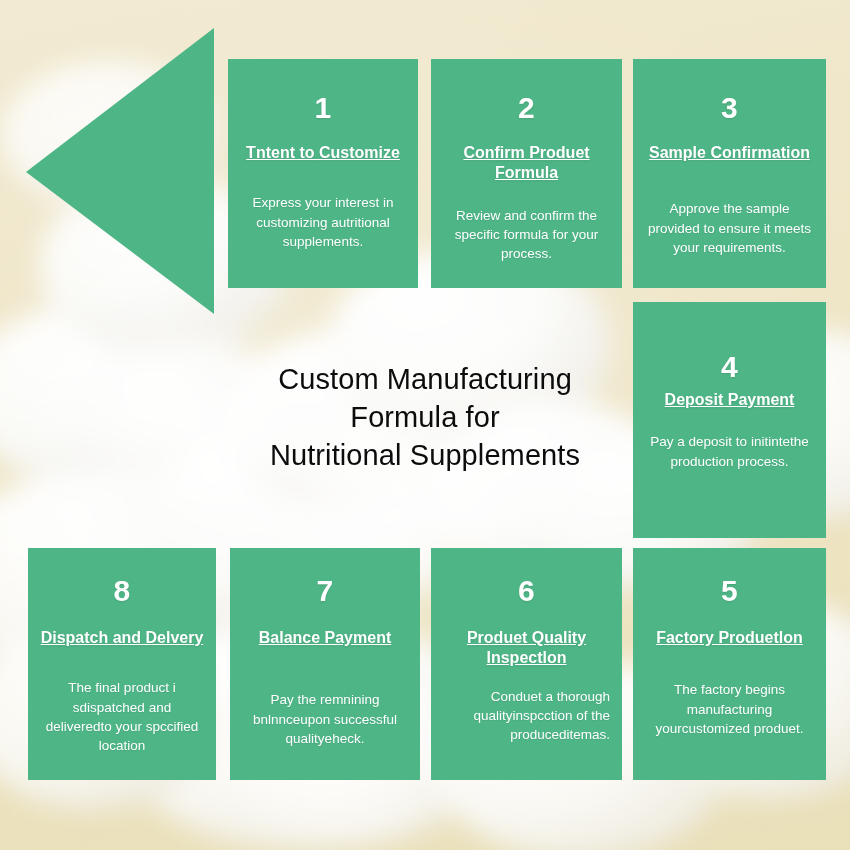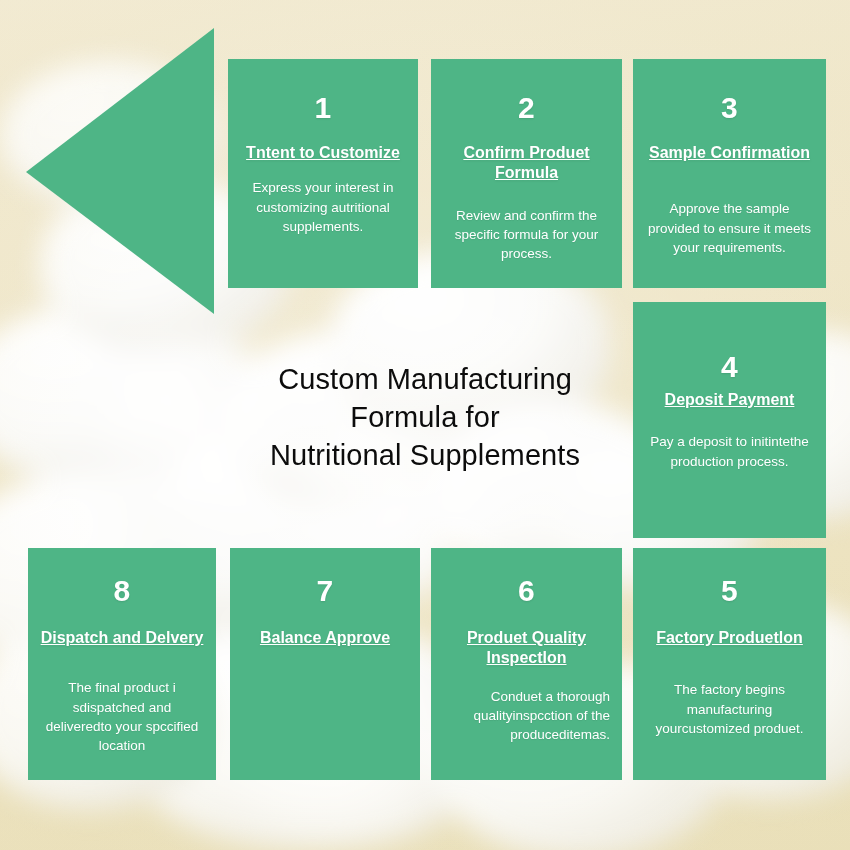--- a/index.html
+++ b/index.html
@@ -101,21 +101,21 @@
     line-height: 1.42;
     text-shadow: 0 1px 1px rgba(0,0,0,0.08);
   }
 
   
   #step-1 { left: 228px; top: 59px;  width: 190px; height: 229px; }
   #step-2 { left: 431px; top: 59px;  width: 191px; height: 229px; }
   #step-3 { left: 633px; top: 59px;  width: 193px; height: 229px; }
   #step-1 .step-num, #step-2 .step-num, #step-3 .step-num { margin-top: 20px; }
   #step-1 .step-title, #step-2 .step-title, #step-3 .step-title { margin-top: 20px; }
-  #step-1 .step-desc { margin-top: 15px; }
+  #step-1 .step-desc { margin-top: 30px; }
   #step-2 .step-desc { margin-top: 22px; }
   #step-3 .step-desc { margin-top: 36px; }
 
   
   #step-4 { left: 633px; top: 302px; width: 193px; height: 236px; }
   #step-4 .step-num   { margin-top: 36px; }
   #step-4 .step-title { margin-top: 8px; }
   #step-4 .step-desc  { margin-top: 22px; }
 
   
@@ -216,21 +216,22 @@
   </div>
 
   <div class="step" id="step-6">
     <div class="step-num">6</div>
     <div class="step-title">Produet Quality Inspectlon</div>
     <div class="step-desc">Conduet a thorough qualityinspcction of the produceditemas.</div>
   </div>
 
   <div class="step" id="step-7">
     <div class="step-num">7</div>
-    <div class="step-title">Balance Approve</div>
+    <div class="step-title">Balance Payment</div>
+    <div class="step-desc">Pay the remnining bnlnnceupon successful qualityeheck.</div>
   </div>
 
   <div class="step" id="step-8">
     <div class="step-num">8</div>
     <div class="step-title">Dispatch and Delvery</div>
     <div class="step-desc">The final product i sdispatched and deliveredto your spccified location</div>
   </div>
 
   <div class="center-title">
     <span class="tl">Custom Manufacturing</span>

